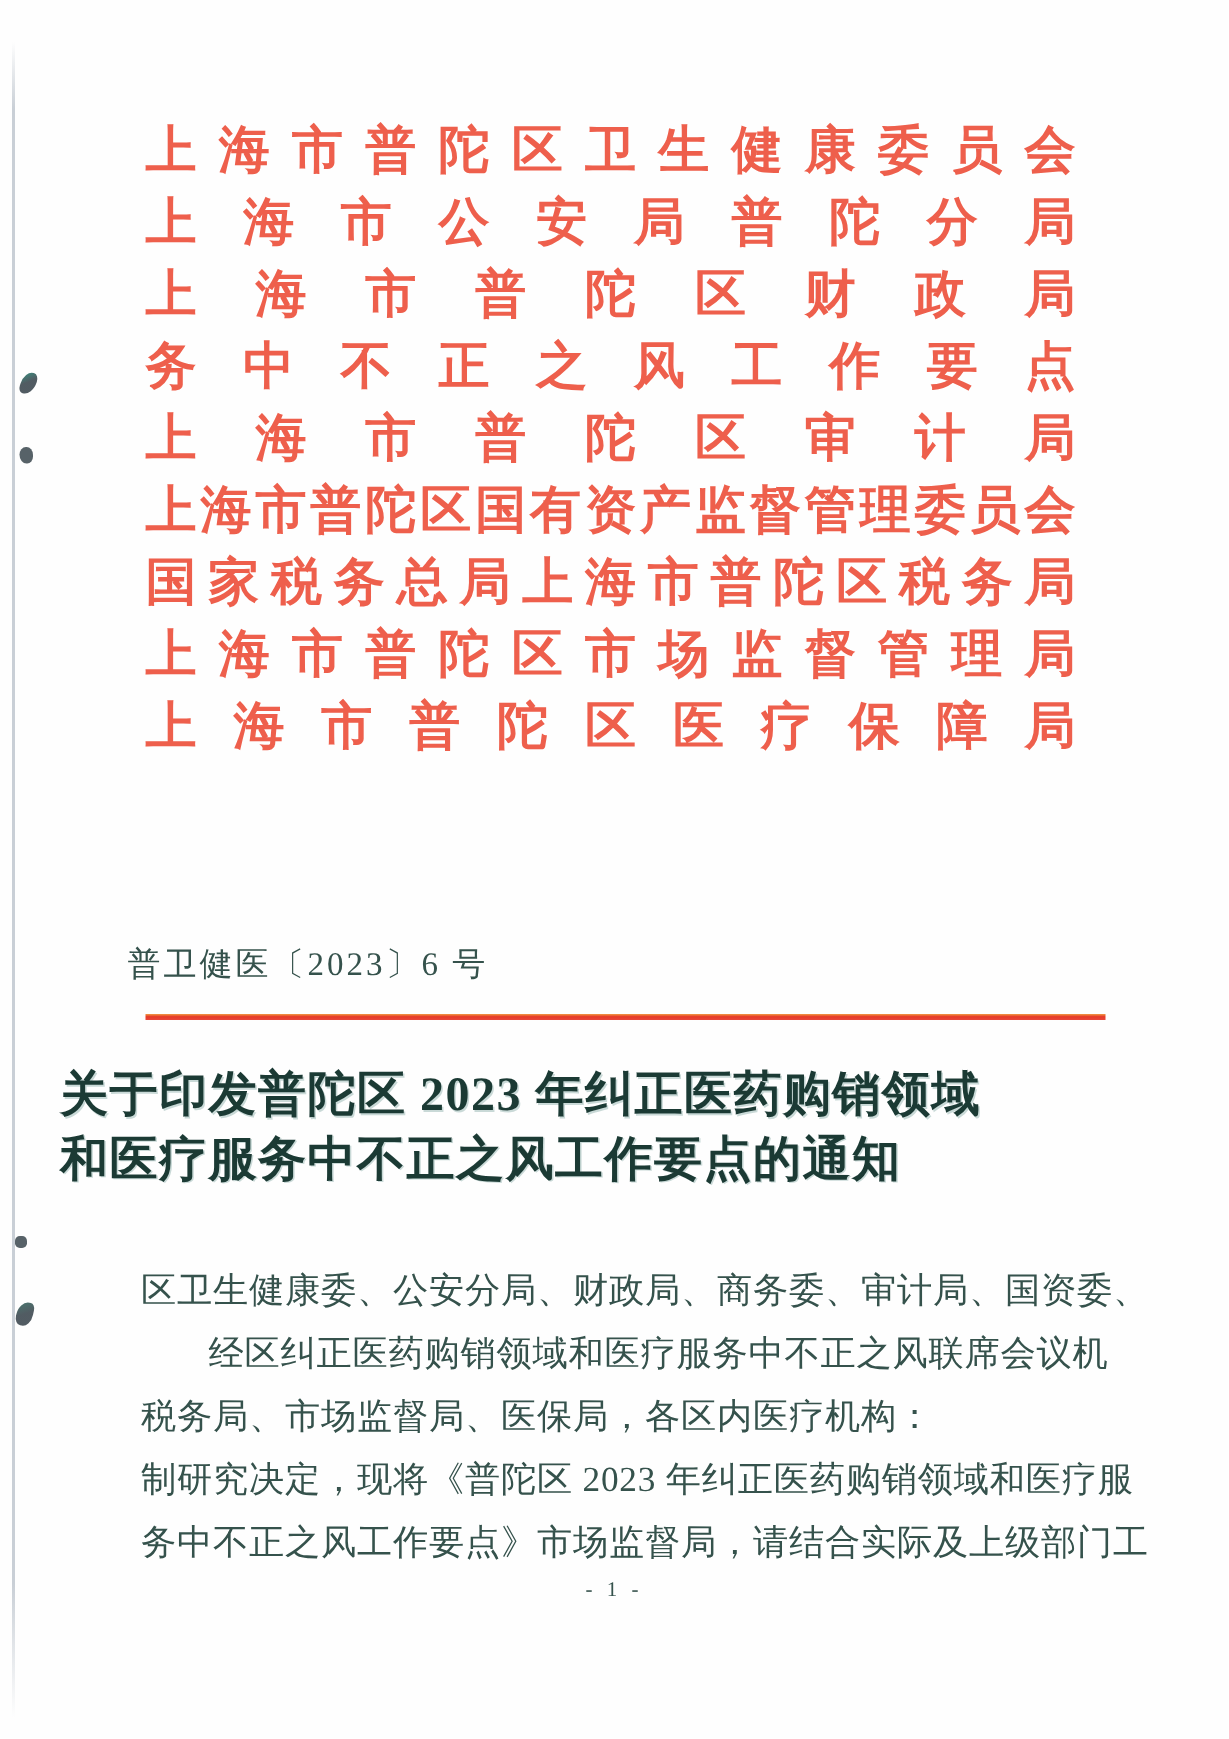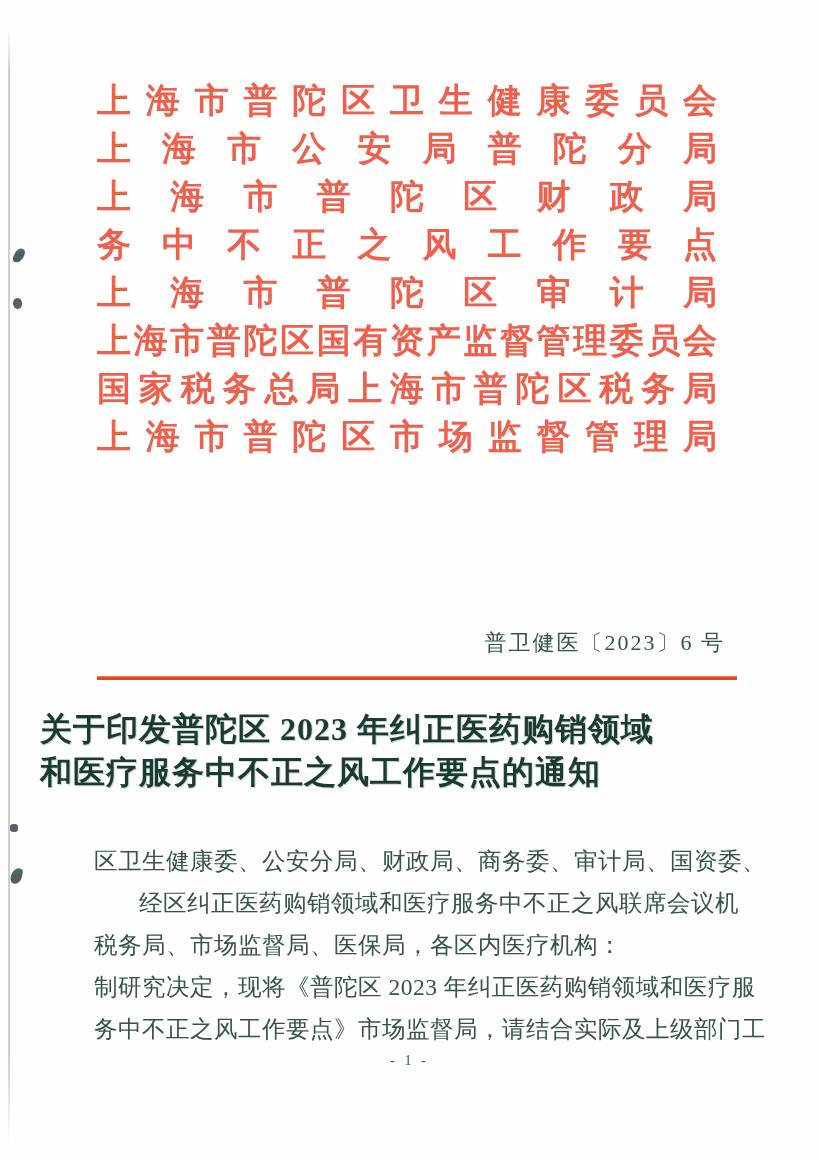--- a/index.html
+++ b/index.html
@@ -63,21 +63,21 @@
     text-justify: inter-character;
     white-space: nowrap;
   }
 
   
   .doc-number {
     position: absolute;
     left: 85px;
     top: 628px;
     width: 640px;
-    text-align: right;
+    text-align: left;
     font-size: 22px;
     letter-spacing: 2px;
     color: var(--body-ink, #35524c);
   }
 
   
   .red-rule {
     position: absolute;
     left: 97px;
     top: 676px;
@@ -153,20 +153,21 @@
       <div class="agency-line">务中不正之风工作要点</div>
 
       <div class="agency-line">上海市普陀区审计局</div>
 
       <div class="agency-line">上海市普陀区国有资产监督管理委员会</div>
 
       <div class="agency-line">国家税务总局上海市普陀区税务局</div>
 
       <div class="agency-line">上海市普陀区市场监督管理局</div>
 
+      <div class="agency-line">上海市普陀区医疗保障局</div>
     </div>
 
   <div class="doc-number">普卫健医〔2023〕6 号</div>
 
   <div class="red-rule"></div>
 
   <div class="title-block">
     <div>关于印发普陀区 2023 年纠正医药购销领域</div>
     <div>和医疗服务中不正之风工作要点的通知</div>
   </div>

